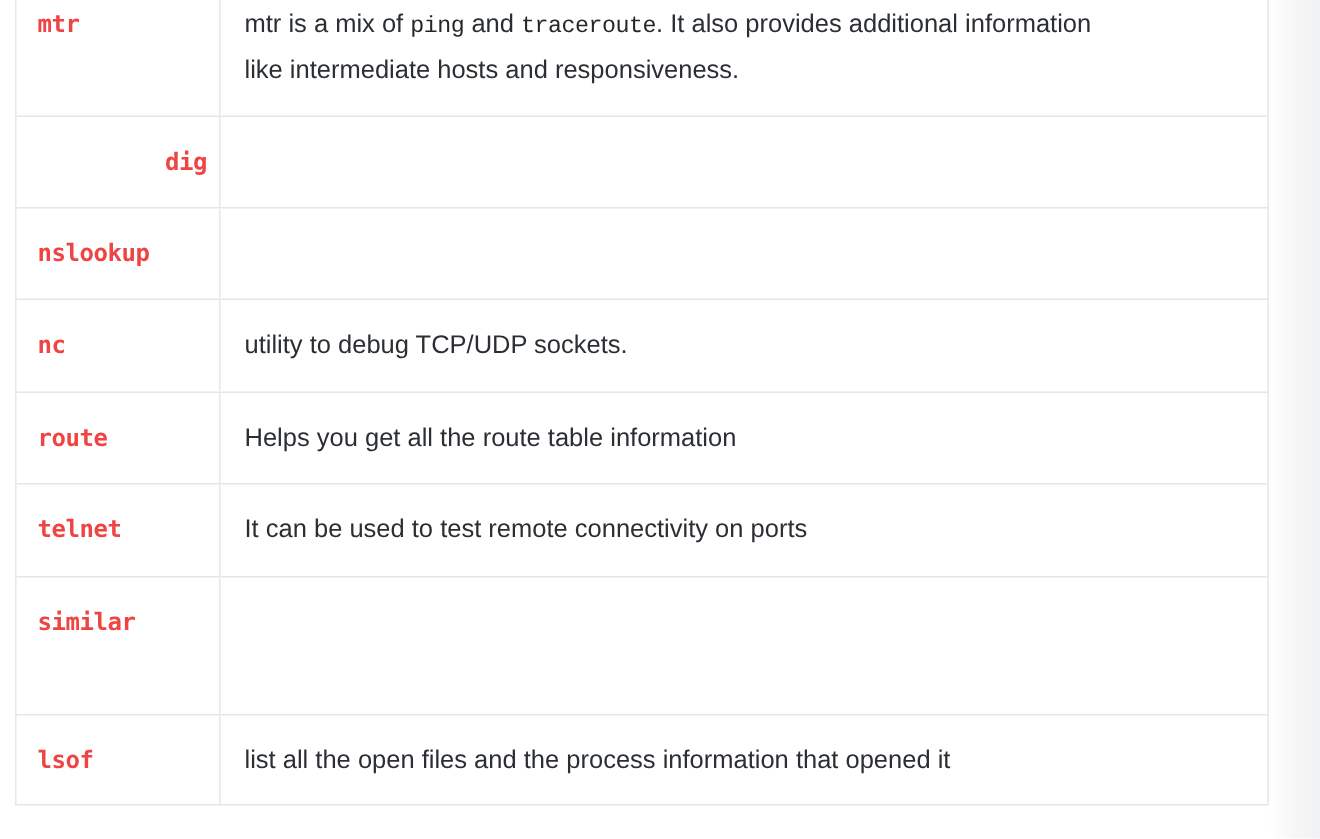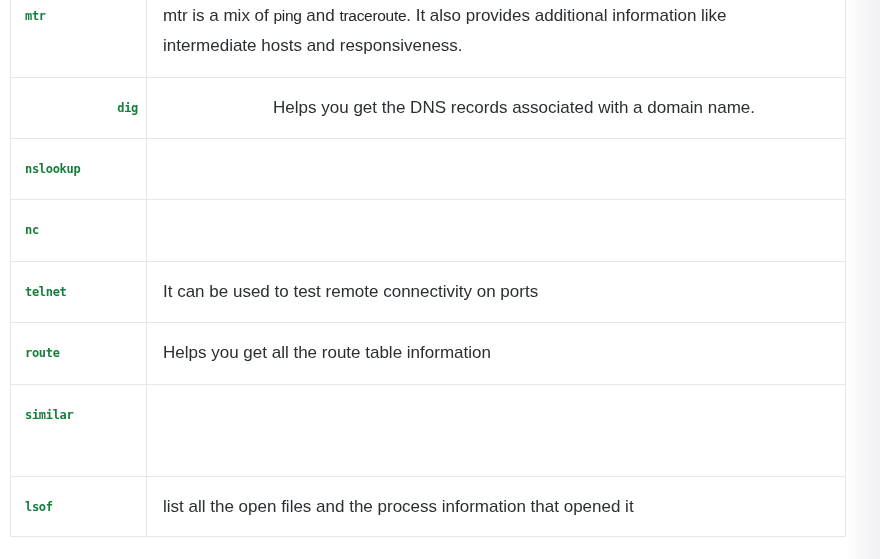--- a/index.html
+++ b/index.html
@@ -54,40 +54,40 @@
   }
   .cell.cmd {
     width: 136px;
     flex: 0 0 136px;
     border-right: 1px solid #e4e6e8;
     padding-left: 14px;
     padding-right: 8px;
   }
   .cmd-text {
     font-family: "DejaVu Sans Mono", "Liberation Mono", monospace;
-    font-size: 12px;
+    font-size: 16px;
     font-weight: bold;
     line-height: 30px;
-    color: #15803d;
+    color: #ef4444;
     letter-spacing: -0.3px;
   }
   .cell.desc {
     flex: 1 1 auto;
     padding-left: 16px;
     padding-right: 16px;
     font-size: 17px;
     line-height: 30px;
     color: #2b2f33;
   }
   .desc-inner {
     display: block;
     max-width: 592px;
   }
   .inline-code {
-    font-family: Liberation Sans, sans-serif;
+    font-family: Liberation Mono, monospace;
     font-size: 15.5px;
     color: #24272a;
     letter-spacing: -0.3px;
   }
 </style>
 </head>
 <body>
 
 <div class="right-strip"></div>
 
@@ -99,52 +99,52 @@
     </div>
     <div class="cell desc">
       <span class="desc-inner"><span>mtr is a mix of </span><span class="inline-code">ping</span><span> and </span><span class="inline-code">traceroute</span><span>. It also provides additional information like intermediate hosts and responsiveness.</span></span>
     </div>
   </div>
 
   <div class="row">
     <div class="cell cmd">
       <span class="cmd-text">dig</span>
     </div>
-    <div class="cell desc">
-      <span class="desc-inner">Helps you get the DNS records associated with a domain name.</span>
-    </div>
   </div>
 
   <div class="row">
     <div class="cell cmd">
       <span class="cmd-text">nslookup</span>
     </div>
   </div>
 
   <div class="row">
     <div class="cell cmd">
       <span class="cmd-text">nc</span>
     </div>
-  </div>
-
-  <div class="row">
-    <div class="cell cmd">
-      <span class="cmd-text">telnet</span>
-    </div>
     <div class="cell desc">
-      <span class="desc-inner">It can be used to test remote connectivity on ports</span>
+      <span class="desc-inner">utility to debug TCP/UDP sockets.</span>
     </div>
   </div>
 
   <div class="row">
     <div class="cell cmd">
       <span class="cmd-text">route</span>
     </div>
     <div class="cell desc">
       <span class="desc-inner">Helps you get all the route table information</span>
+    </div>
+  </div>
+
+  <div class="row">
+    <div class="cell cmd">
+      <span class="cmd-text">telnet</span>
+    </div>
+    <div class="cell desc">
+      <span class="desc-inner">It can be used to test remote connectivity on ports</span>
     </div>
   </div>
 
   <div class="row">
     <div class="cell cmd">
       <span class="cmd-text">similar</span>
     </div>
   </div>
 
   <div class="row">

